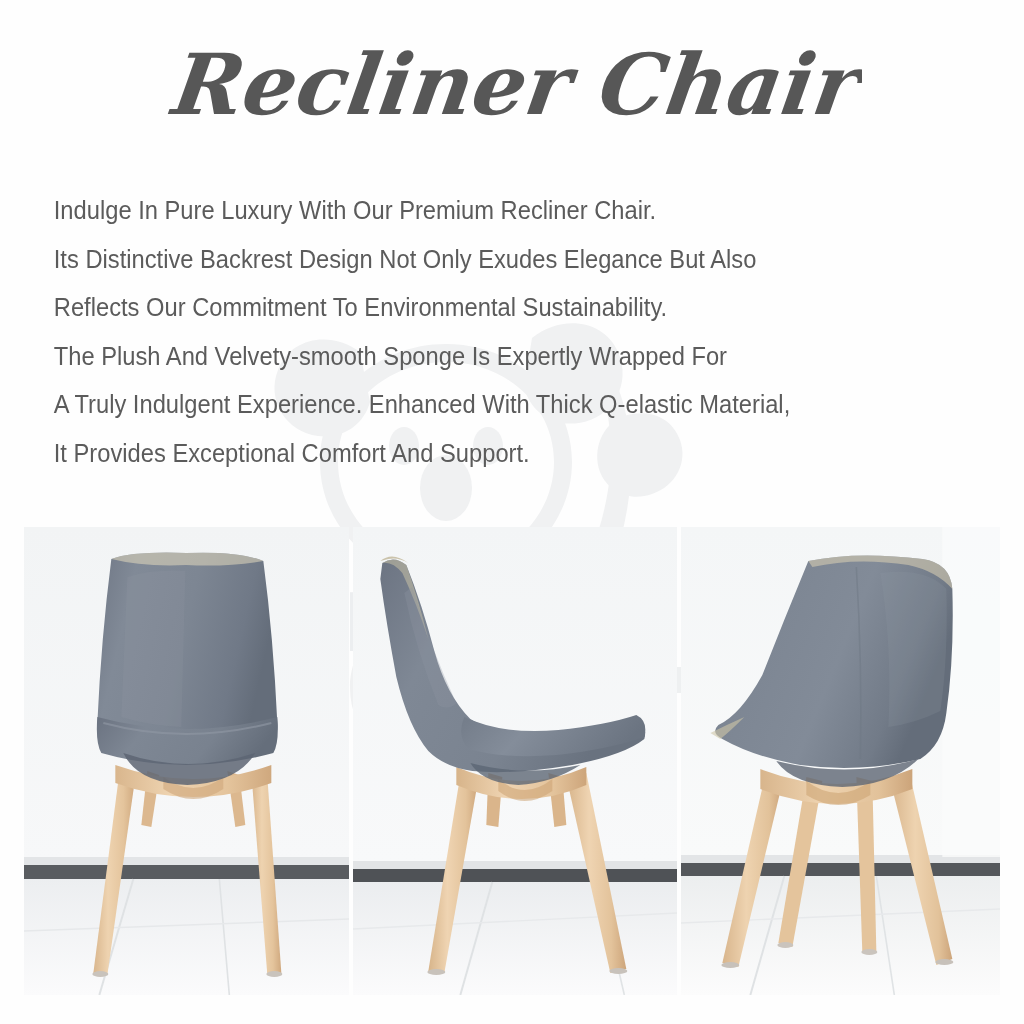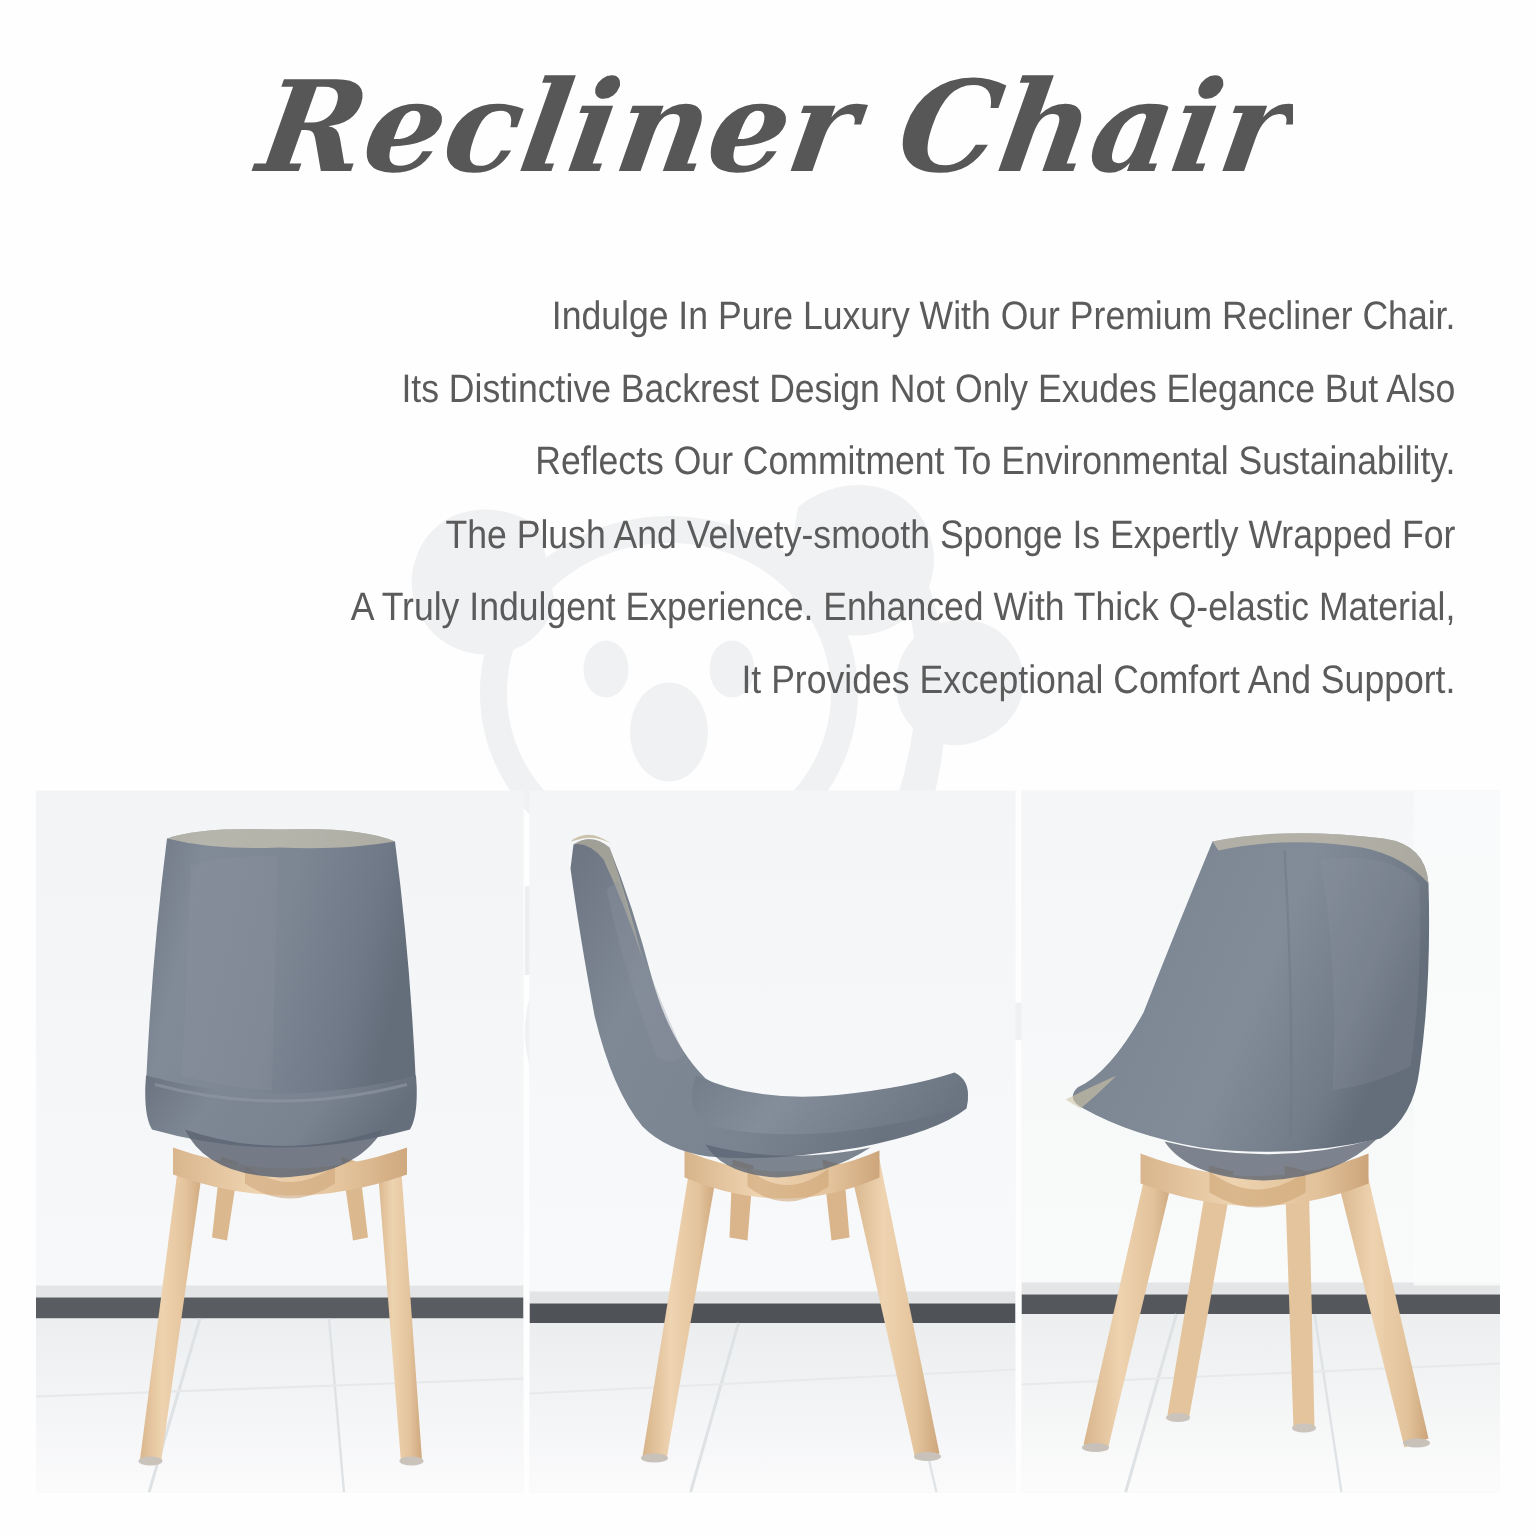--- a/index.html
+++ b/index.html
@@ -63,21 +63,21 @@
     z-index: 3;
   }
   .title-svg { display: block; margin: 0 auto; }
 
   
   .copy {
     position: absolute;
     left: 0; right: 0;
     top: 186px;
     z-index: 3;
-    text-align: right;
+    text-align: left;
   }
   .copy-line {
     color: #5b5b5b;
     font-family: "Liberation Sans", sans-serif;
     font-size: 26.5px;
     line-height: 48.5px;
     white-space: nowrap;
     transform: scaleX(0.895);
     transform-origin: center center;
   }

